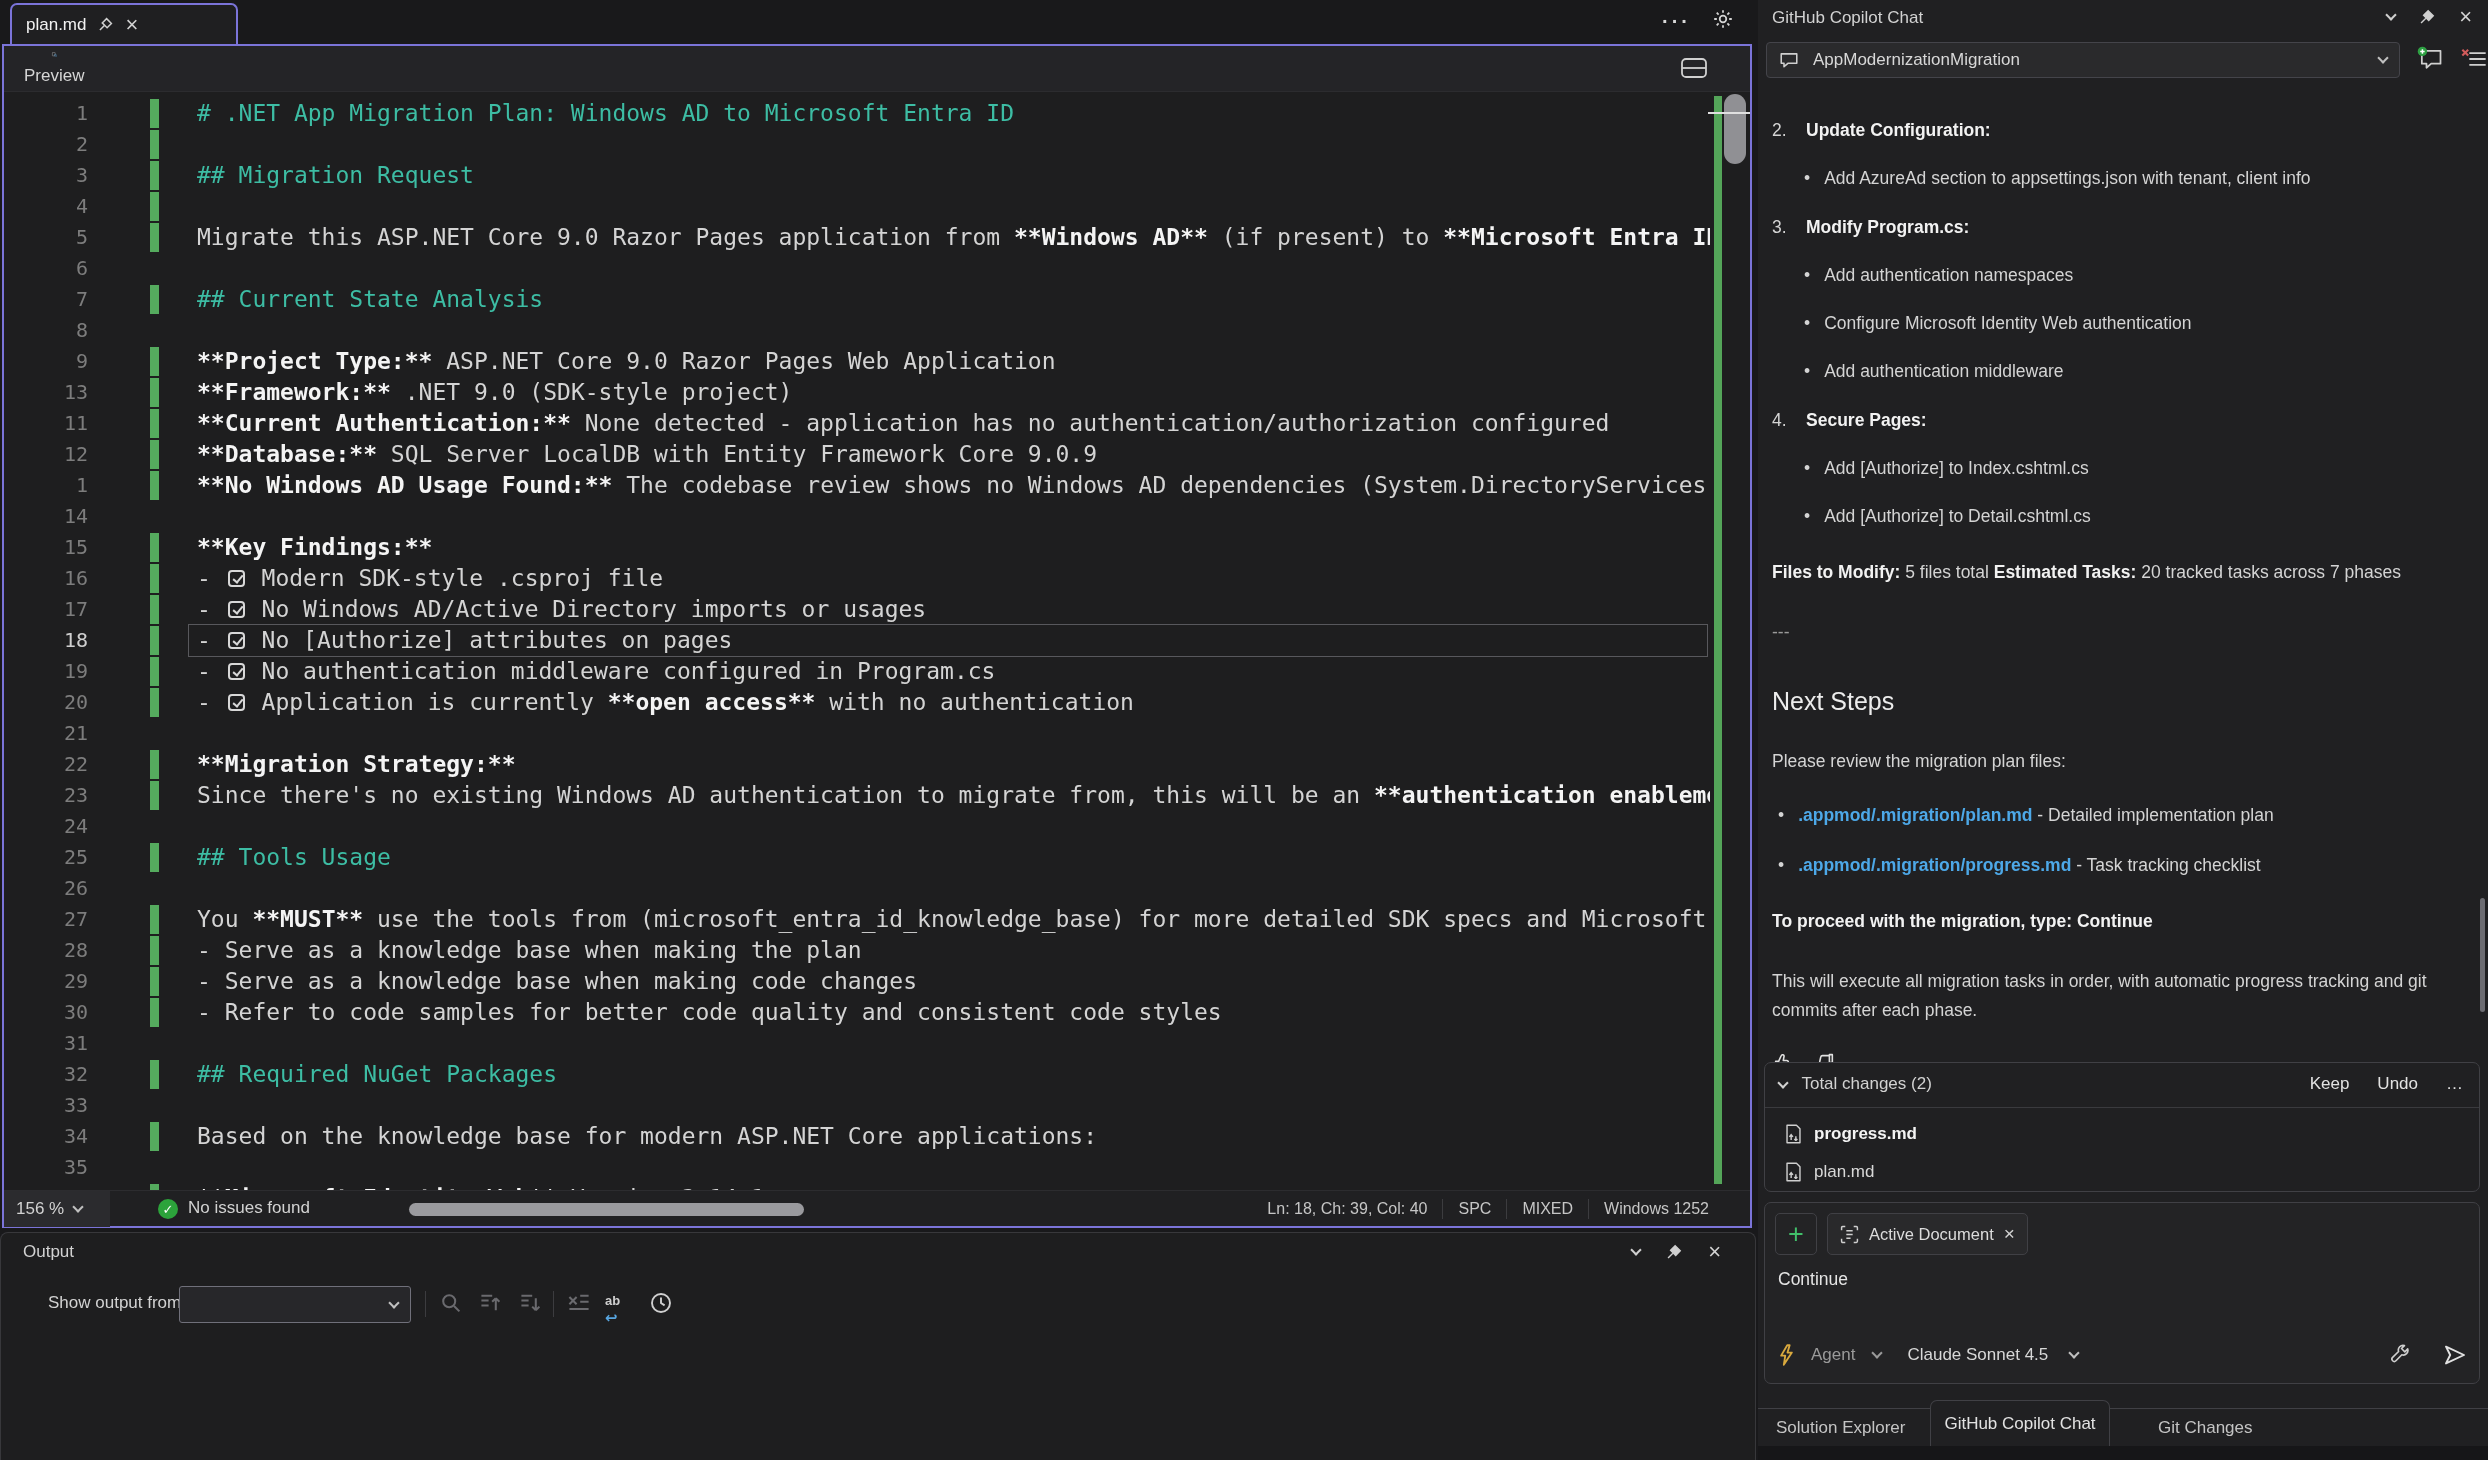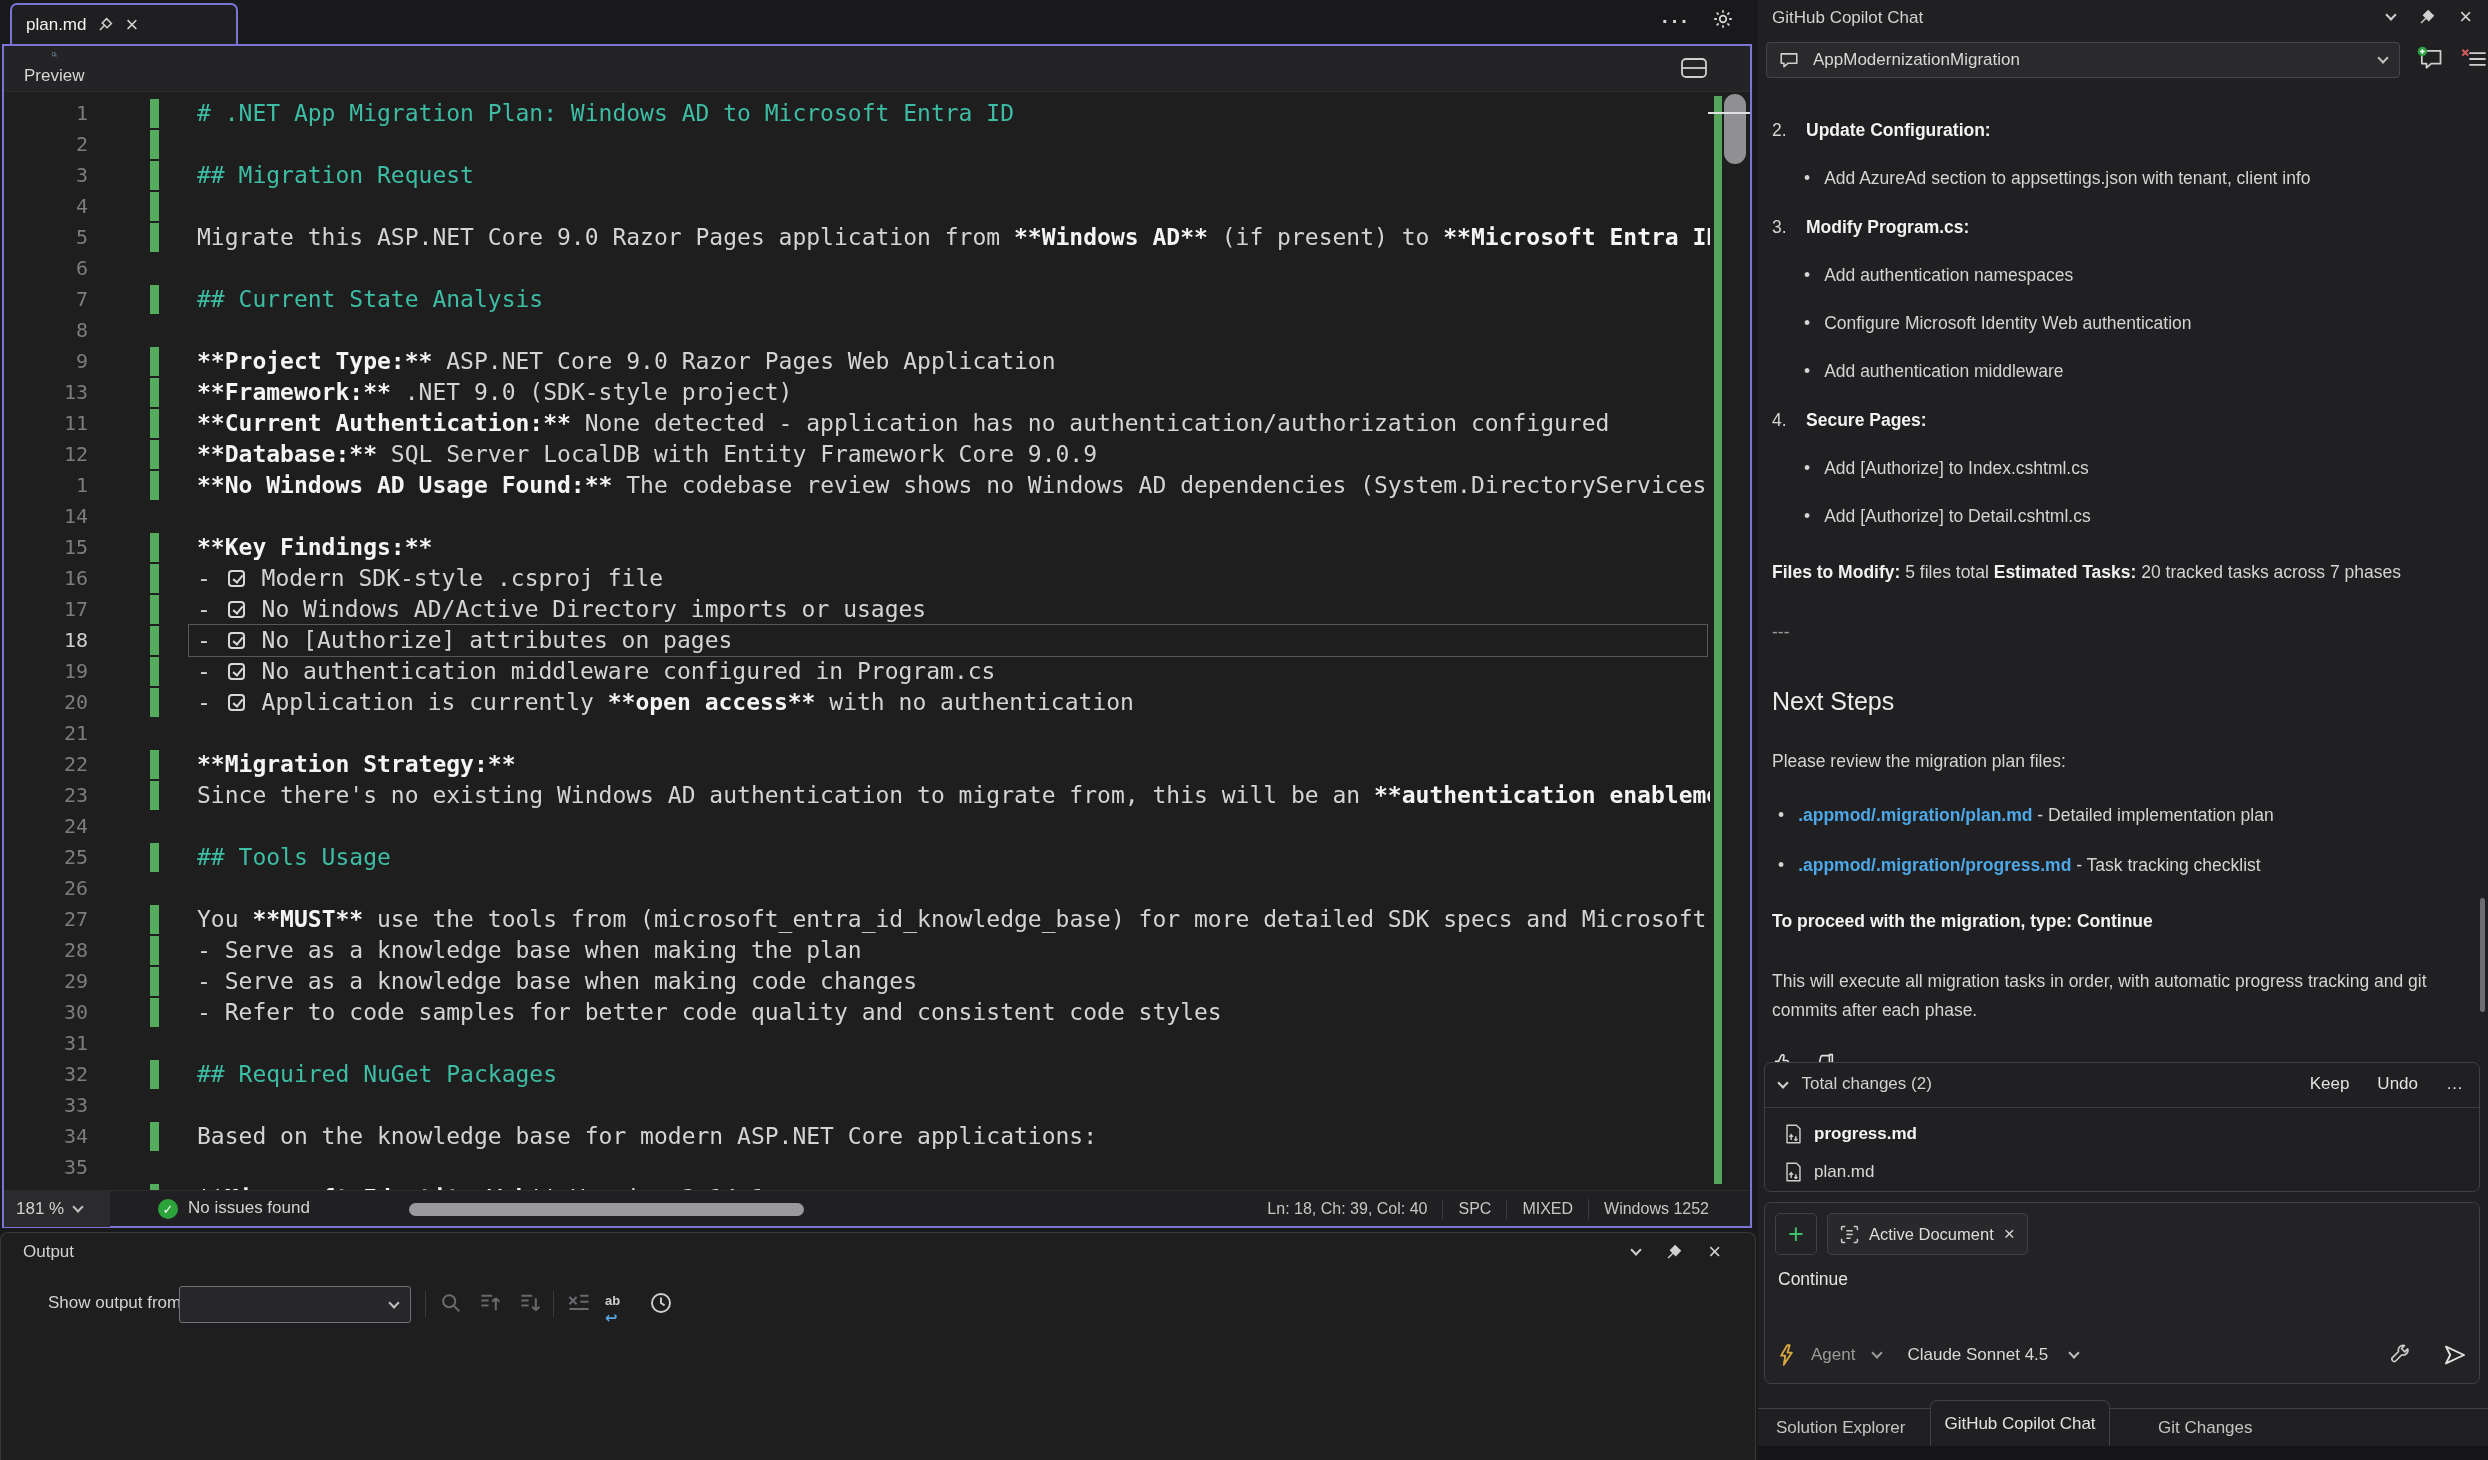--- a/index.html
+++ b/index.html
@@ -358,21 +358,21 @@
             <span class="txt"><span class="s-b">**Microsoft.Identity.Web**</span><span class="s-t"> Version 3.14.1</span></span>
           </div>
         </div>
       <div class="vtrack"></div>
       <div class="vthumb"></div>
       <div class="vline"></div>
     </div>
 
     <div class="statusbar">
       <div class="zoombox">
-        <span>181 %</span>
+        <span>156 %</span>
         <span class="chv" style="color:#c0c0c0"></span>
       </div>
       <div class="okcircle">✓</div>
       <div class="oklabel">No issues found</div>
       <div class="hthumb"></div>
       <div class="stat-right" id="status-items">
           <span class="sitem">Ln: 18, Ch: 39, Col: 40</span>
           <span class="vdiv"></span>
           <span class="sitem">SPC</span>
           <span class="vdiv"></span>

